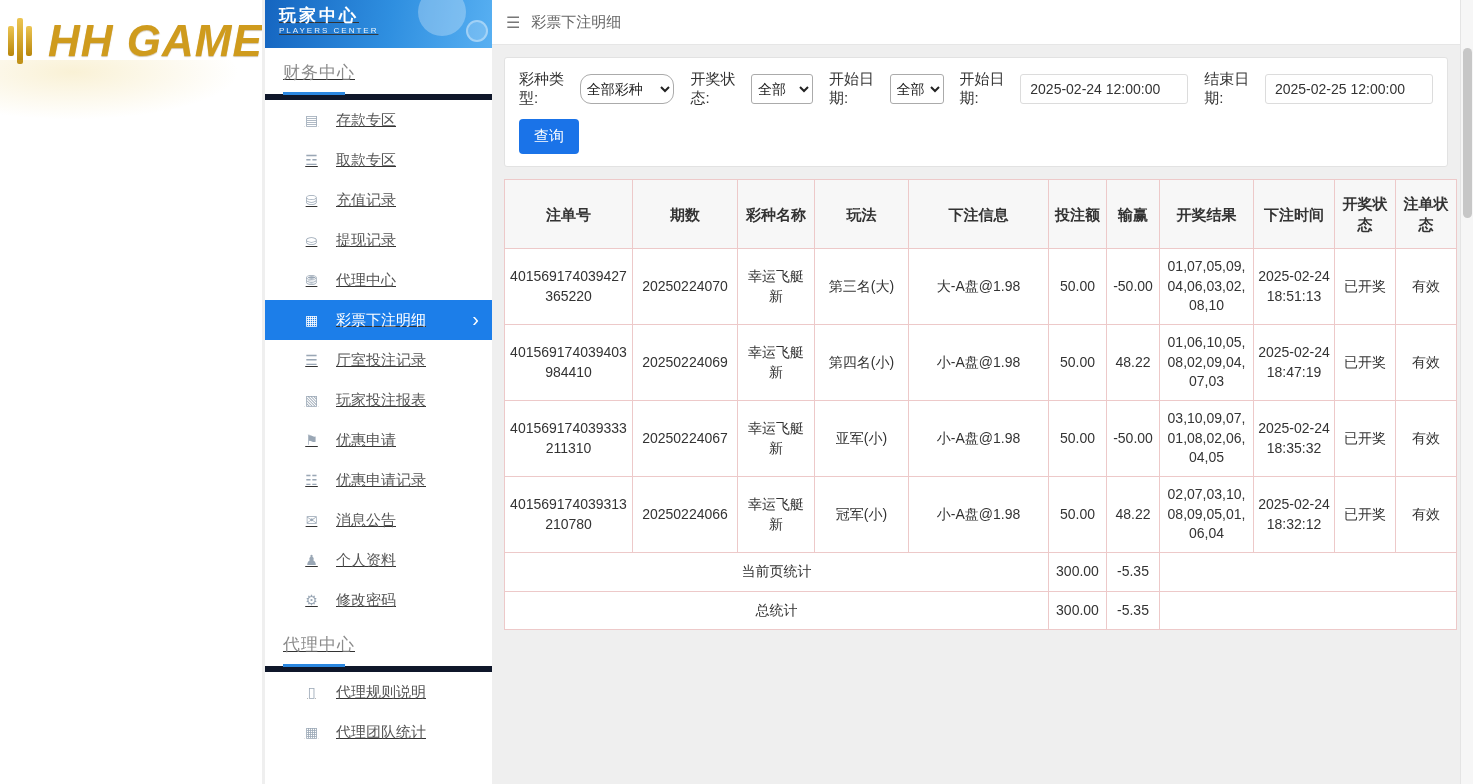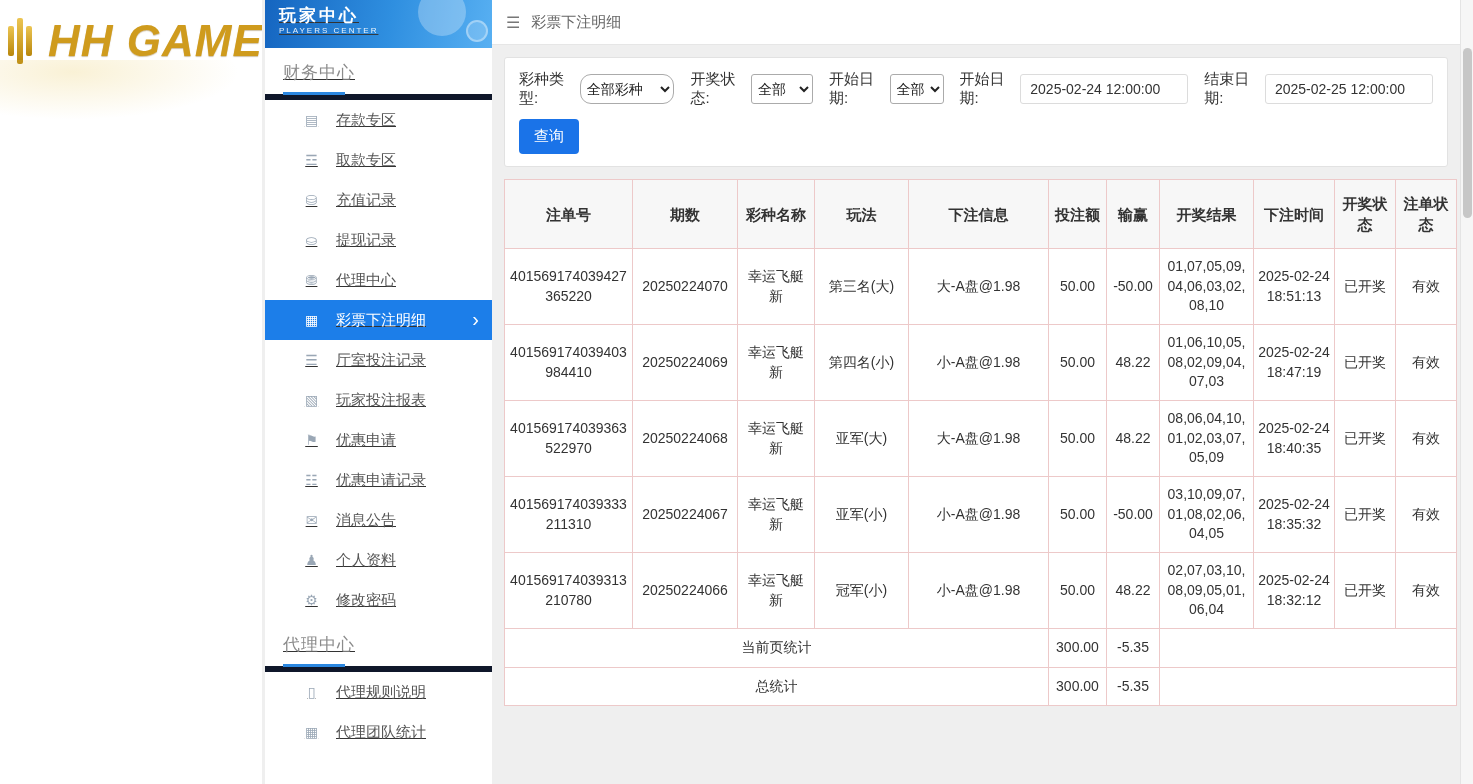--- a/index.html
+++ b/index.html
@@ -249,33 +249,20 @@
                 <td>第四名(小)</td>
                 <td>小-A盘@1.98</td>
                 <td>50.00</td>
                 <td>48.22</td>
                 <td>01,06,10,05,08,02,09,04,07,03</td>
                 <td>2025-02-24 18:47:19</td>
                 <td>已开奖</td>
                 <td>有效</td>
               </tr>
               <tr class="data-row">
-                <td>401569174039363522970</td>
-                <td>20250224068</td>
-                <td>幸运飞艇新</td>
-                <td>亚军(大)</td>
-                <td>大-A盘@1.98</td>
-                <td>50.00</td>
-                <td>48.22</td>
-                <td>08,06,04,10,01,02,03,07,05,09</td>
-                <td>2025-02-24 18:40:35</td>
-                <td>已开奖</td>
-                <td>有效</td>
-              </tr>
-              <tr class="data-row">
                 <td>401569174039333211310</td>
                 <td>20250224067</td>
                 <td>幸运飞艇新</td>
                 <td>亚军(小)</td>
                 <td>小-A盘@1.98</td>
                 <td>50.00</td>
                 <td>-50.00</td>
                 <td>03,10,09,07,01,08,02,06,04,05</td>
                 <td>2025-02-24 18:35:32</td>
                 <td>已开奖</td>

